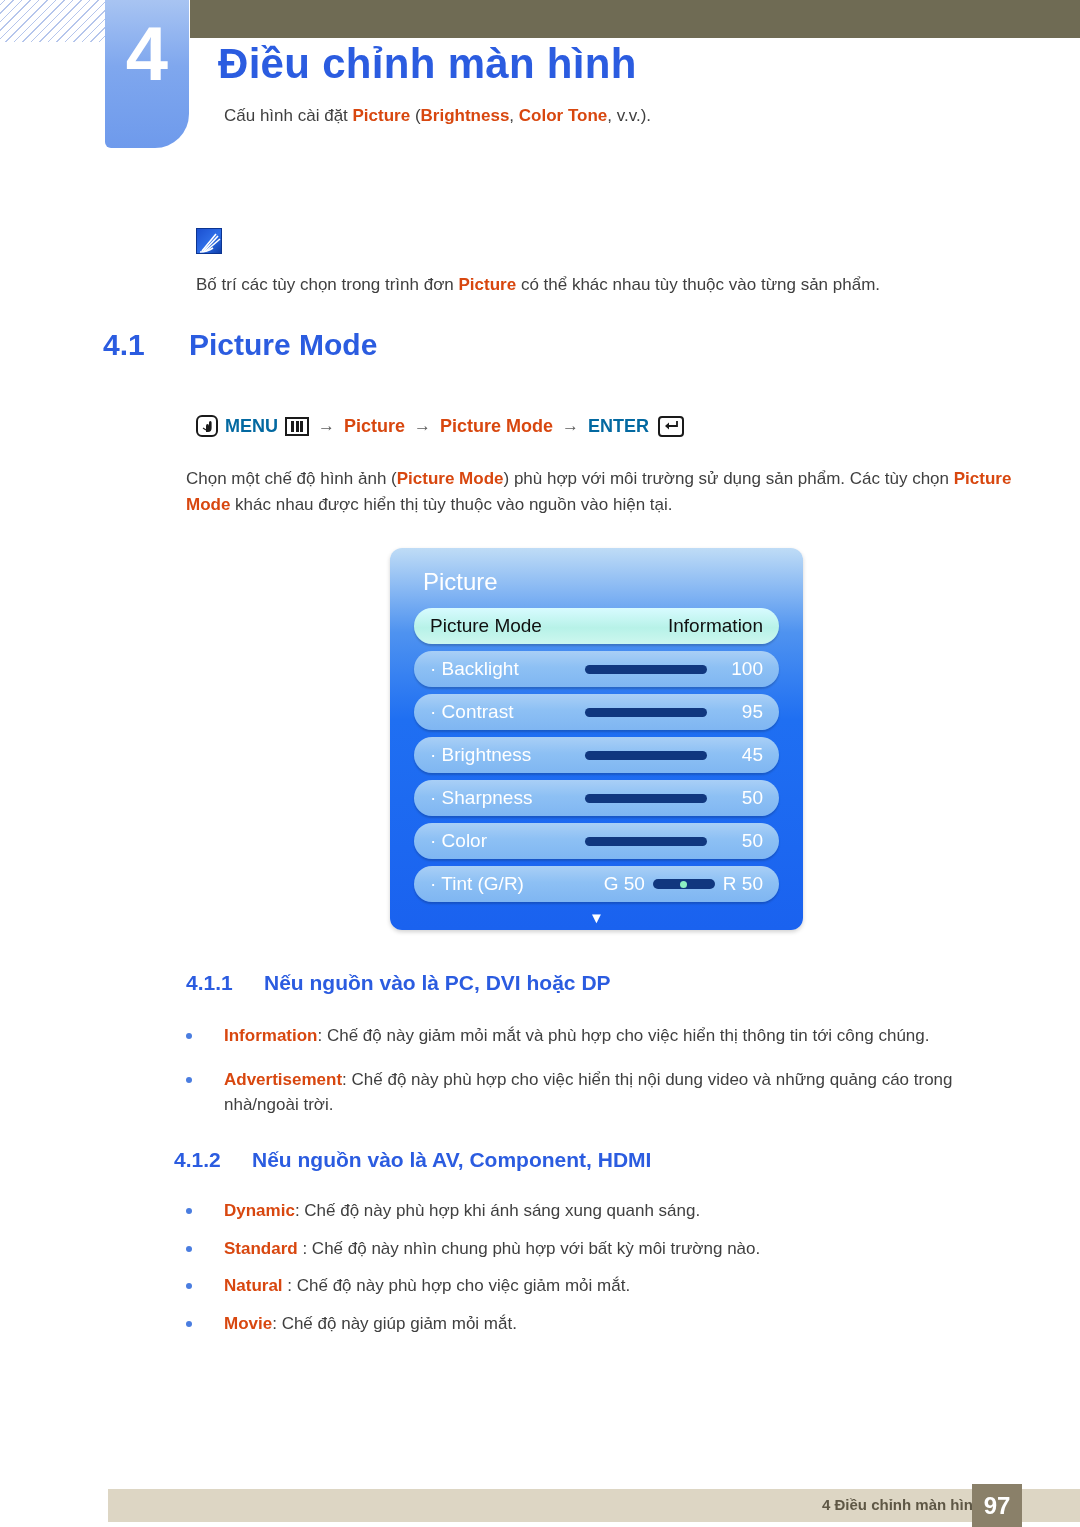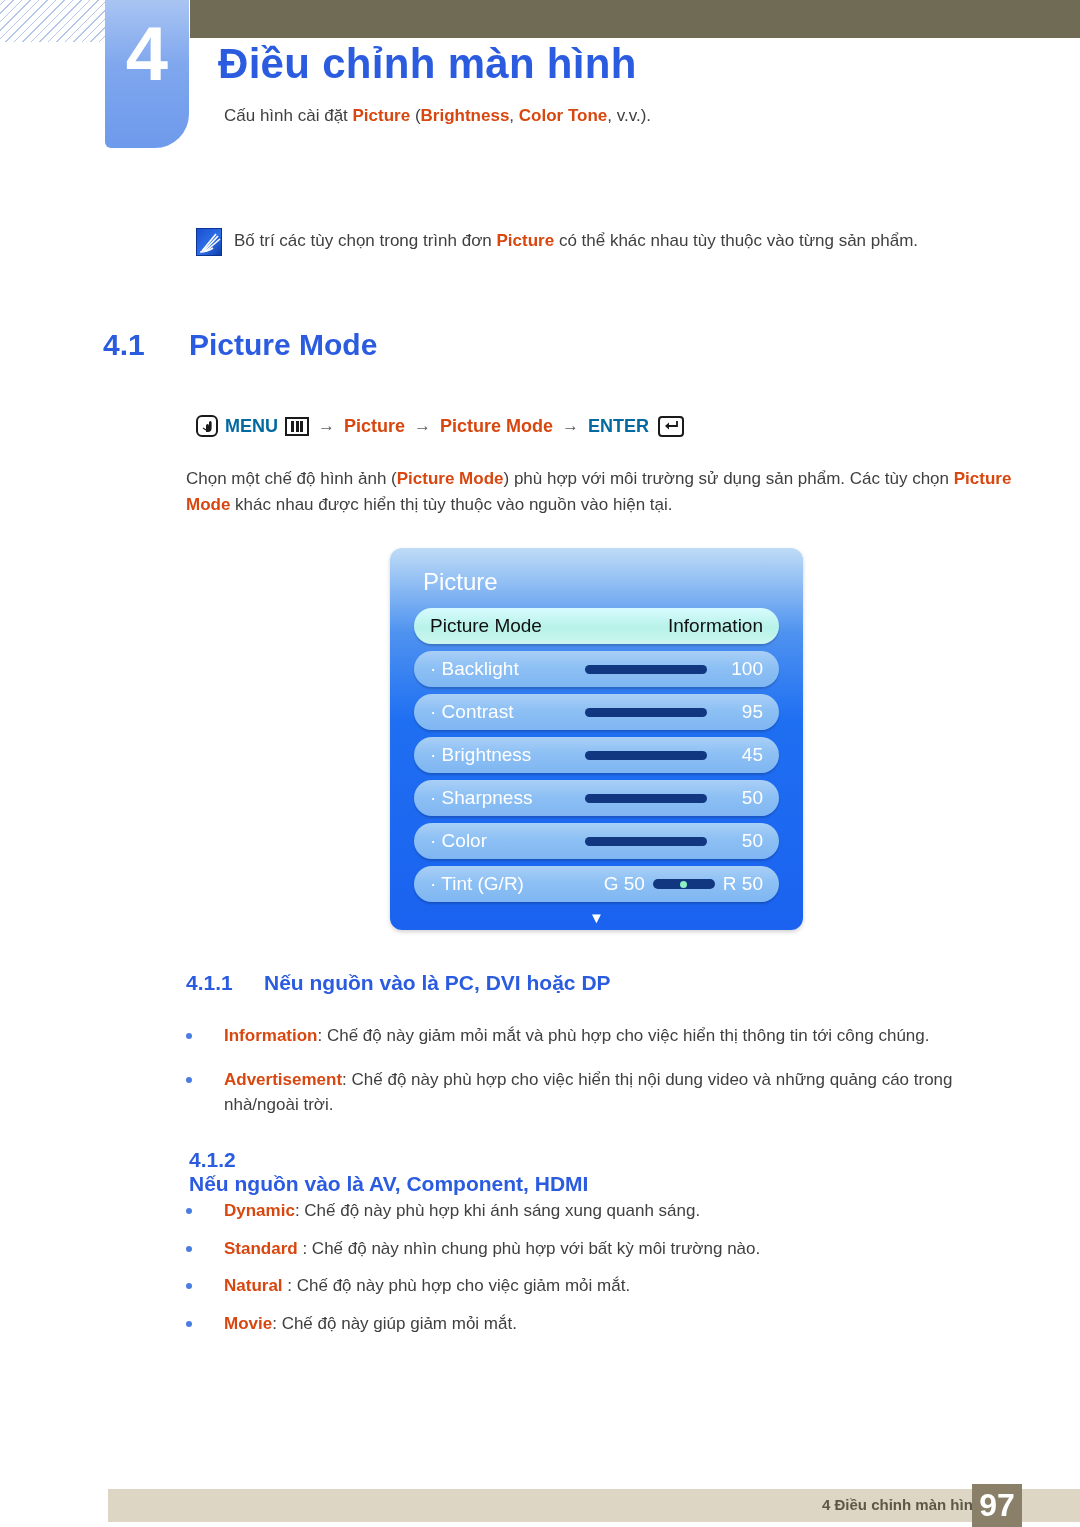--- a/index.html
+++ b/index.html
@@ -39,21 +39,21 @@
     position: absolute; left: 218px; top: 40px;
     color: #2b5ce0; font-size: 42px; font-weight: bold; letter-spacing: .3px;
   }
   .chap-sub {
     position: absolute; left: 224px; top: 104px; width: 800px;
     color: #3f3f3f; font-size: 17px; line-height: 1.4;
   }
   .red { color: #d8470f; font-weight: bold; }
 
   
-  .note { position: absolute; left: 196px; top: 228px; width: 840px; display: flex; gap: 12px; align-items: flex-start; }
+  .note { position: absolute; left: 196px; top: 228px; width: 840px; display: flex; gap: 18px; align-items: flex-start; flex-direction: column; }
   .note-icon {
     width: 26px; height: 28px; flex: 0 0 26px;
     background: linear-gradient(135deg,#1b4fd0 0%, #2f6fe8 55%, #0e3da8 100%);
     border: 1px solid #0c3490; position: relative; overflow: hidden;
   }
   .note-icon svg { position: absolute; left: 2px; top: 2px; }
   .note-text { font-size: 17px; color: #3f3f3f; line-height: 1.35; padding-top: 2px; }
 
   
   .h1 { position: absolute; left: 103px; top: 328px; display: flex; align-items: baseline; }
@@ -129,21 +129,21 @@
   .footer-bar {
     position: absolute; left: 108px; top: 1489px; width: 972px; height: 33px;
     background: #ddd6c4;
   }
   .footer-label {
     position: absolute; right: 98px; top: 1496px;
     color: #5e5745; font-size: 15px; font-weight: bold;
   }
   .footer-page {
     position: absolute; left: 972px; top: 1484px; width: 50px; height: 43px;
-    background: #8a8069; color: #ffffff; font-size: 32px; font-weight: bold;
+    background: #8a8069; color: #ffffff; font-size: 24px; font-weight: bold;
     display: flex; align-items: center; justify-content: center;
   }
 </style>
 </head>
 <body>
 
 <div class="page">
 
   <div class="hatch"></div>
   <div class="olive-bar"></div>
@@ -267,21 +267,21 @@
     <div class="bullet">
       <span class="dot"></span>
       <span class="bt"><span class="red">Information</span><span>: </span><span>Chế độ này giảm mỏi mắt và phù hợp cho việc hiển thị thông tin tới công chúng.</span></span>
     </div>
     <div class="bullet">
       <span class="dot"></span>
       <span class="bt"><span class="red">Advertisement</span><span>: </span><span>Chế độ này phù hợp cho việc hiển thị nội dung video và những quảng cáo trong nhà/ngoài trời.</span></span>
     </div>
   </div>
 
-  <div class="h2" style="left:189px; top:1148px;flex-direction:column;">
+  <div class="h2" style="left:174px; top:1148px;">
     <span class="n">4.1.2</span>
     <span>Nếu nguồn vào là AV, Component, HDMI</span>
   </div>
 
   <div class="bullets tight" style="left:186px; top:1198px;">
     <div class="bullet">
       <span class="dot"></span>
       <span class="bt"><span class="red">Dynamic</span><span>: </span><span>Chế độ này phù hợp khi ánh sáng xung quanh sáng.</span></span>
     </div>
     <div class="bullet">

